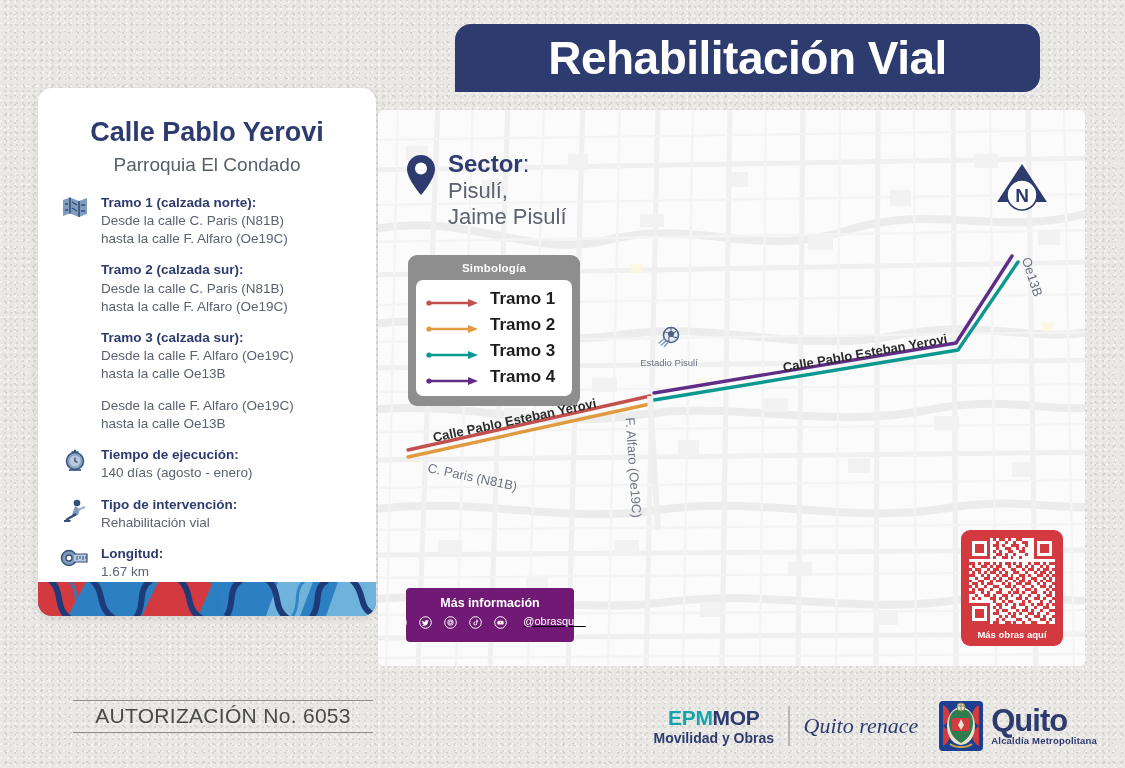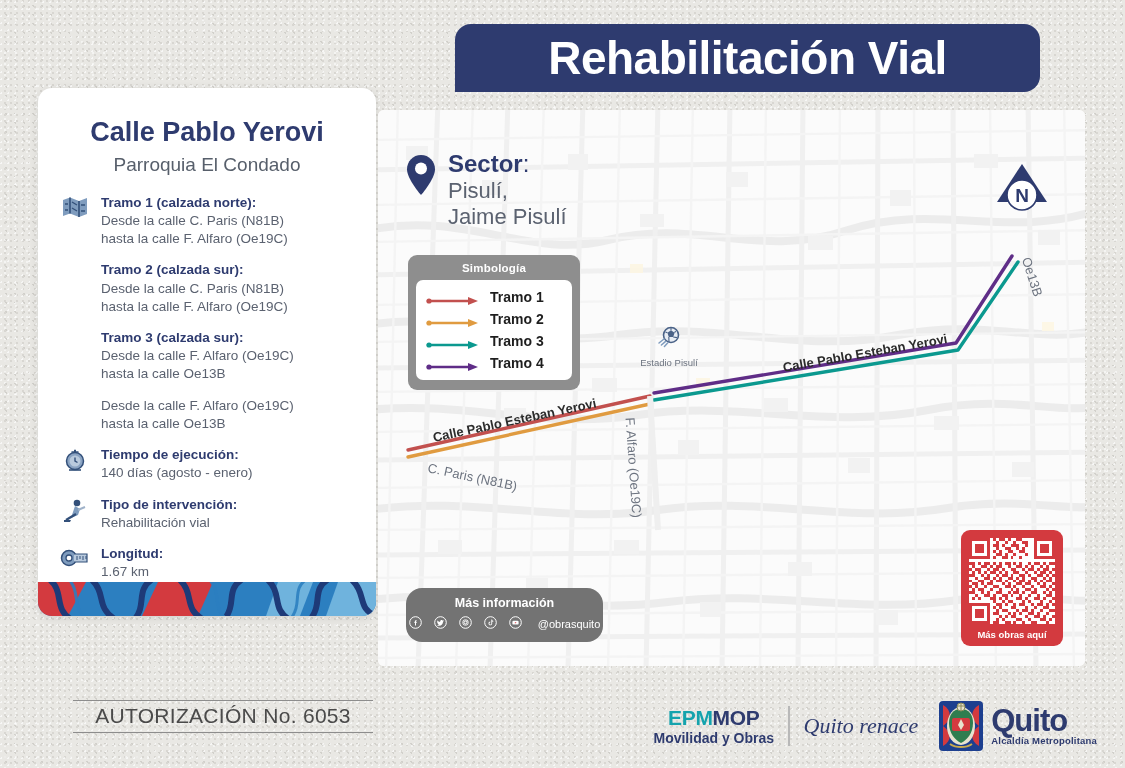--- a/index.html
+++ b/index.html
@@ -69,39 +69,39 @@
     background:#8e8e8e; border-radius:9px; padding:7px 8px 10px;
   }
   .legend-title {
     color:#ffffff; font-size:11.5px; font-weight:bold; text-align:center;
     margin-bottom:6px; letter-spacing:.2px;
   }
   .legend-box { background:#ffffff; border-radius:7px; padding:9px 10px; }
   .legend-row { display:flex; align-items:center; margin-bottom:6px; }
   .legend-row:last-child { margin-bottom:0; }
   .legend-line { width:56px; height:10px; margin-right:8px; }
-  .legend-text { font-size:14px; font-weight:bold; color:#1e1e1e; }
+  .legend-text { font-size:17px; font-weight:bold; color:#1e1e1e; }
 
   .compass { position:absolute; right:32px; top:48px; }
 
   .stadium { position:absolute; left:246px; top:215px; text-align:center; width:90px; }
   .stadium-name { font-size:9.5px; color:#6d7480; margin-top:2px; }
 
   .road-label {
     position:absolute; font-weight:bold; color:#2b2b2b; white-space:nowrap;
     transform-origin:left center;
   }
   .road-label.thin { font-weight:400; color:#6d7480; }
 
   .more-info {
-    position:absolute; left:28px; bottom:24px; width:197px;
-    background:#737373; border-radius:16px; padding:8px 6px 9px; text-align:center;
+    position:absolute; left:28px; bottom:24px; width:168px;
+    background:#701a75; border-radius:4px; padding:8px 6px 9px; text-align:center;
   }
   .mi-title { color:#ffffff; font-size:12.5px; font-weight:bold; margin-bottom:5px; }
-  .mi-row { display:flex; align-items:center; justify-content:center; gap:12px; }
+  .mi-row { display:flex; justify-content:center; gap:12px;text-decoration:underline; }
   .mi-handle { color:#ffffff; font-size:11px; margin-left:4px; }
 
   .qr-panel {
     position:absolute; right:22px; bottom:20px; width:102px;
     background:#d33a3f; border-radius:9px; padding:8px 8px 6px; text-align:center;
   }
   .qr-img { width:86px; height:86px; display:block; margin:0 auto; background:#fff; }
   .qr-cap { color:#ffffff; font-size:9.5px; font-weight:bold; margin-top:5px; }
 
   

